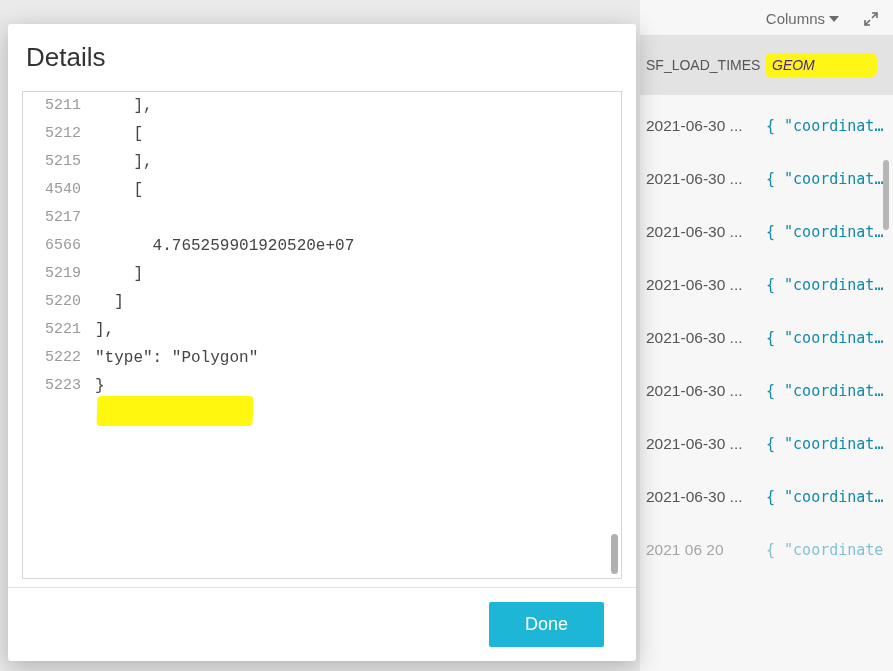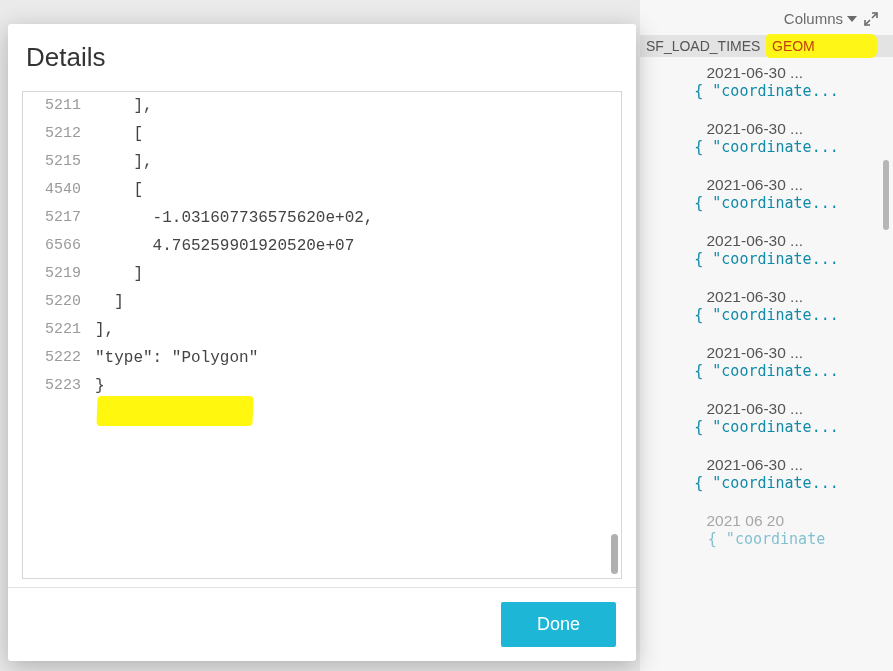--- a/index.html
+++ b/index.html
@@ -24,21 +24,21 @@
       bottom: 0;
       left: 640px;
       background: #f7f7f7;
       display: flex;
       flex-direction: column;
     }
     .grid-topbar {
       display: flex;
       justify-content: flex-end;
       align-items: center;
-      gap: 6px;
+      gap: 24px;
       padding: 10px 14px 8px 0;
       color: #6b6b6b;
       font-size: 15px;
     }
     .grid-topbar .columns-btn {
       display: inline-flex;
       align-items: center;
       gap: 4px;
       cursor: pointer;
     }
@@ -48,47 +48,46 @@
       border-right: 5px solid transparent;
       border-top: 6px solid #6b6b6b;
       display: inline-block;
     }
     .expand-icon svg { display: block; }
     .grid-header {
       display: flex;
       background: #e3e3e3;
       color: #555;
       font-size: 14px;
-      padding: 1px 6px;
+      padding: 20px 6px;
       align-items: center;
       position: relative;
     }
     .hcell-times { width: 120px; white-space: nowrap; overflow: hidden; text-overflow: clip; }
     .hcell-geom {
       flex: 1;
       padding: 2px 6px;
       position: relative;
     }
     .highlight-geom {
       position: absolute;
       left: 0; right: 10px; top: -2px; bottom: -2px;
       background: #fff700;
       border-radius: 4px 6px 6px 4px;
       z-index: 0;
       opacity: 0.9;
     }
-    .hcell-geom span { position: relative; z-index: 1; color: #c2410c; }
+    .hcell-geom span { position: relative; z-index: 1; color: #4c1d95; font-style: italic; }
     .grid-rows { flex: 1; overflow: hidden; }
     .grow {
       display: flex;
       align-items: center;
-      padding: 7px 6px 13px 6px;
+      padding: 22px 6px 13px 6px;
       color: #4a4a4a;
       font-size: 15.5px;
-      flex-direction: column;
     }
     .grow .ts { width: 120px; white-space: nowrap; overflow: hidden; text-overflow: ellipsis; color:#555}
     .grow .geom {
       flex: 1;
       color: #0f8aa8;
       font-family: Menlo, Consolas, monospace;
       font-size: 15px;
       white-space: nowrap;
       overflow: hidden;
       text-overflow: ellipsis;
@@ -162,21 +161,21 @@
       position: absolute;
       right: 3px;
       bottom: 4px;
       width: 7px;
       height: 40px;
       background: #b0b0b0;
       border-radius: 4px;
     }
     .modal-footer {
       border-top: 1px solid #e2e2e2;
-      padding: 14px 20px 14px 20px;
+      padding: 14px 32px 14px 20px;
       display: flex;
       justify-content: flex-end;
       align-items: center;
     }
     .done-btn {
       background: #1eb6d6;
       color: #fff;
       border: none;
       padding: 12px 36px;
       font-size: 18px;
@@ -268,21 +267,20 @@
       <div class="code-line">
           <div class="gutter">5215</div>
           <div class="code-text">    ],</div>
         </div>
       <div class="code-line">
           <div class="gutter">4540</div>
           <div class="code-text">    [</div>
         </div>
       <div class="code-line">
           <div class="gutter">5217</div>
-          <div class="code-text">      -1.031607736575620e+02,</div>
         </div>
       <div class="code-line">
           <div class="gutter">6566</div>
           <div class="code-text">      4.765259901920520e+07</div>
         </div>
       <div class="code-line">
           <div class="gutter">5219</div>
           <div class="code-text">    ]</div>
         </div>
       <div class="code-line">

